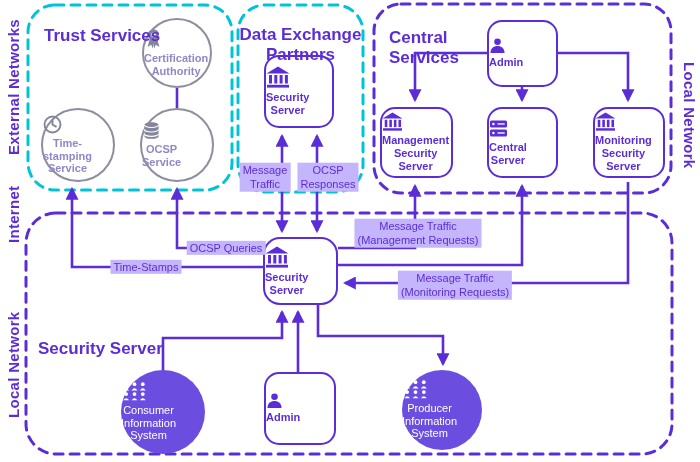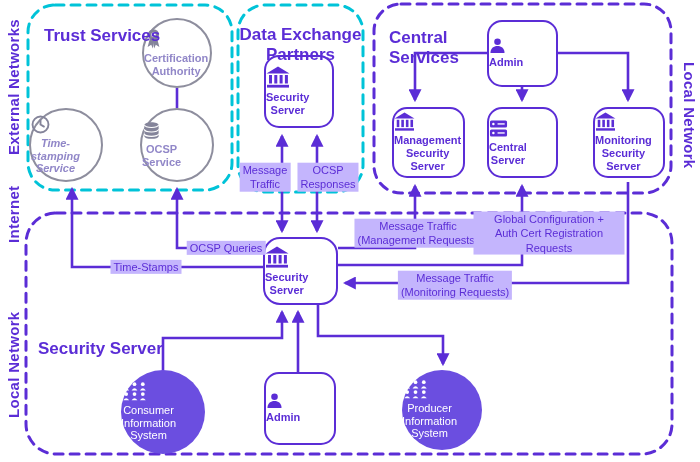--- a/index.html
+++ b/index.html
@@ -201,21 +201,21 @@
 
   <div class="node graycircle" style="left:142px; top:18px; width:70px; height:70px;">
     <span class="icon">
         <svg width="19" height="21">
           <use href="#i-award"></use>
         </svg>
       </span>
     <span class="nlabel">Certification
 Authority</span>
   </div>
-  <div class="node graycircle" style="left:29px; top:108px; width:74px; height:74px;font-style:italic;">
+  <div class="node graycircle" style="left:41px; top:108px; width:74px; height:74px;">
     <span class="icon">
         <svg width="19" height="19">
           <use href="#i-clock"></use>
         </svg>
       </span>
     <span class="nlabel">Time-
 stamping
 Service</span>
   </div>
   <div class="node graycircle" style="left:140px; top:108px; width:74px; height:74px;">
@@ -239,21 +239,21 @@
   </div>
 
   <div class="node rbox" style="left:487px; top:20px; width:71px; height:67px;">
     <span class="icon">
         <svg width="17" height="15">
           <use href="#i-person"></use>
         </svg>
       </span>
     <span class="nlabel">Admin</span>
   </div>
-  <div class="node rbox" style="left:380px; top:107px; width:73px; height:71px;margin-left:12px;">
+  <div class="node rbox" style="left:380px; top:107px; width:73px; height:71px;">
     <span class="icon">
         <svg width="21" height="19">
           <use href="#i-bank"></use>
         </svg>
       </span>
     <span class="nlabel">Management
 Security
 Server</span>
   </div>
   <div class="node rbox" style="left:487px; top:107px; width:71px; height:71px;">
@@ -315,18 +315,16 @@
   </div>
 
   <div class="elabel" style="left:265px; top:177px;">Message
 Traffic</div>
   <div class="elabel" style="left:328px; top:177px;">OCSP
 Responses</div>
   <div class="elabel" style="left:226px; top:248px;">OCSP Queries</div>
   <div class="elabel" style="left:146px; top:267px;">Time-Stamps</div>
   <div class="elabel" style="left:418px; top:233px;">Message Traffic
 (Management Requests)</div>
-  <div class="elabel" style="left:549px; top:233px;">Global Configuration +
-Auth Cert Registration Requests</div>
   <div class="elabel" style="left:455px; top:285px;">Message Traffic
 (Monitoring Requests)</div>
 
 </div>
 
 </body></html>

